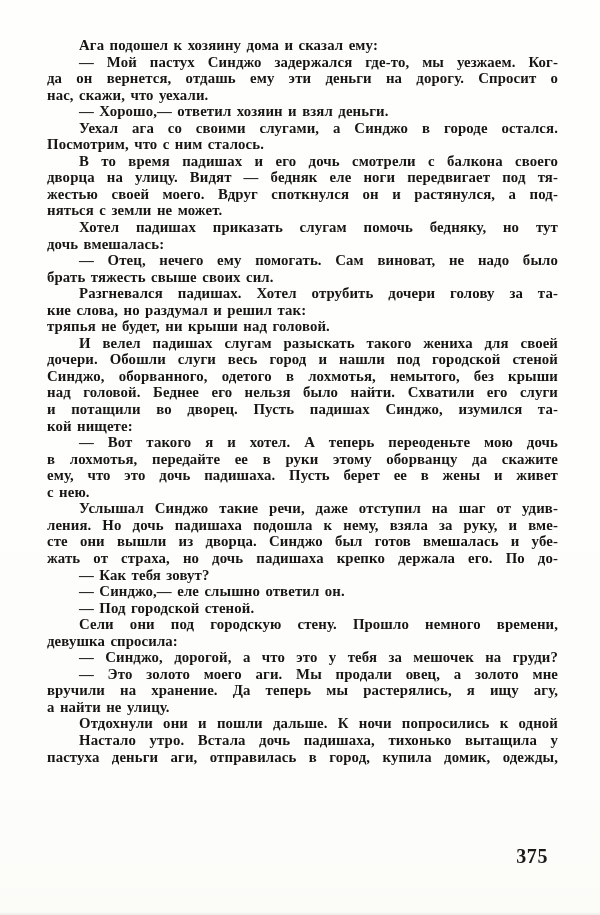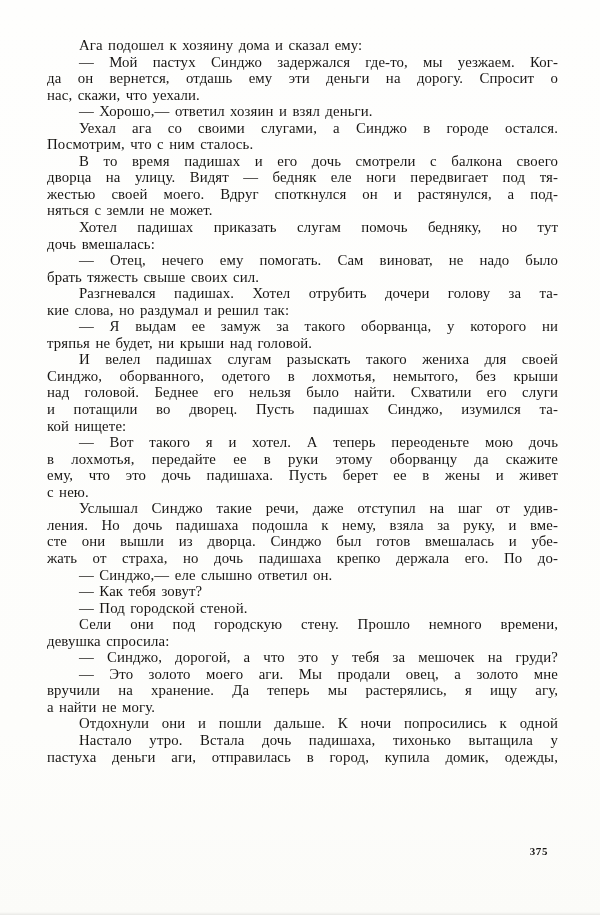--- a/index.html
+++ b/index.html
@@ -33,33 +33,34 @@
     letter-spacing: 0.12px;
     word-spacing: 1.6px;
   }
   .line {
     height: 16.55px;
     line-height: 16.55px;
     text-align: justify;
     text-align-last: justify;
     overflow: hidden;
     white-space: nowrap;
+    font-weight: bold;
   }
   .line.unjust {
     text-align: left;
     text-align-last: left;
   }
   .line.indent {
     text-indent: 32px;
   }
   .page-number {
     position: absolute;
     top: 845px;
     right: 52px;
-    font-size: 11px;
+    font-size: 20px;
     font-weight: bold;
     letter-spacing: 0.6px;
     color: #1c1a18;
   }
 </style>
 </head>
 <body>
 
 <div class="page">
   <div class="text-block" id="text-block">
@@ -73,42 +74,42 @@
       <div class="line indent">В то время падишах и его дочь смотрели с балкона своего</div>
       <div class="line">дворца на улицу. Видят — бедняк еле ноги передвигает под тя-</div>
       <div class="line">жестью своей моего. Вдруг споткнулся он и растянулся, а под-</div>
       <div class="line unjust">няться с земли не может.</div>
       <div class="line indent">Хотел падишах приказать слугам помочь бедняку, но тут</div>
       <div class="line unjust">дочь вмешалась:</div>
       <div class="line indent">— Отец, нечего ему помогать. Сам виноват, не надо было</div>
       <div class="line unjust">брать тяжесть свыше своих сил.</div>
       <div class="line indent">Разгневался падишах. Хотел отрубить дочери голову за та-</div>
       <div class="line unjust">кие слова, но раздумал и решил так:</div>
-      <div class="line indent">— Я выдам ее замуж за такого оборванца, у которого ни</div>
       <div class="line unjust">тряпья не будет, ни крыши над головой.</div>
       <div class="line indent">И велел падишах слугам разыскать такого жениха для своей</div>
+      <div class="line">дочери. Обошли слуги весь город и нашли под городской стеной</div>
       <div class="line">Синджо, оборванного, одетого в лохмотья, немытого, без крыши</div>
       <div class="line">над головой. Беднее его нельзя было найти. Схватили его слуги</div>
       <div class="line">и потащили во дворец. Пусть падишах Синджо, изумился та-</div>
       <div class="line unjust">кой нищете:</div>
       <div class="line indent">— Вот такого я и хотел. А теперь переоденьте мою дочь</div>
       <div class="line">в лохмотья, передайте ее в руки этому оборванцу да скажите</div>
       <div class="line">ему, что это дочь падишаха. Пусть берет ее в жены и живет</div>
       <div class="line unjust">с нею.</div>
       <div class="line indent">Услышал Синджо такие речи, даже отступил на шаг от удив-</div>
       <div class="line">ления. Но дочь падишаха подошла к нему, взяла за руку, и вме-</div>
       <div class="line">сте они вышли из дворца. Синджо был готов вмешалась и убе-</div>
       <div class="line">жать от страха, но дочь падишаха крепко держала его. По до-</div>
+      <div class="line indent unjust">— Как тебя зовут?</div>
       <div class="line indent unjust">— Синджо,— еле слышно ответил он.</div>
-      <div class="line indent unjust">— Как тебя зовут?</div>
       <div class="line indent unjust">— Под городской стеной.</div>
       <div class="line indent">Сели они под городскую стену. Прошло немного времени,</div>
       <div class="line unjust">девушка спросила:</div>
       <div class="line indent">— Синджо, дорогой, а что это у тебя за мешочек на груди?</div>
       <div class="line indent">— Это золото моего аги. Мы продали овец, а золото мне</div>
       <div class="line">вручили на хранение. Да теперь мы растерялись, я ищу агу,</div>
-      <div class="line unjust">а найти не могу.</div>
+      <div class="line unjust">а найти не улицу.</div>
       <div class="line indent">Отдохнули они и пошли дальше. К ночи попросились к одной</div>
       <div class="line indent">Настало утро. Встала дочь падишаха, тихонько вытащила у</div>
       <div class="line">пастуха деньги аги, отправилась в город, купила домик, одежды,</div>
     </div>
   <div class="page-number">375</div>
 </div>
 
 </body></html>

